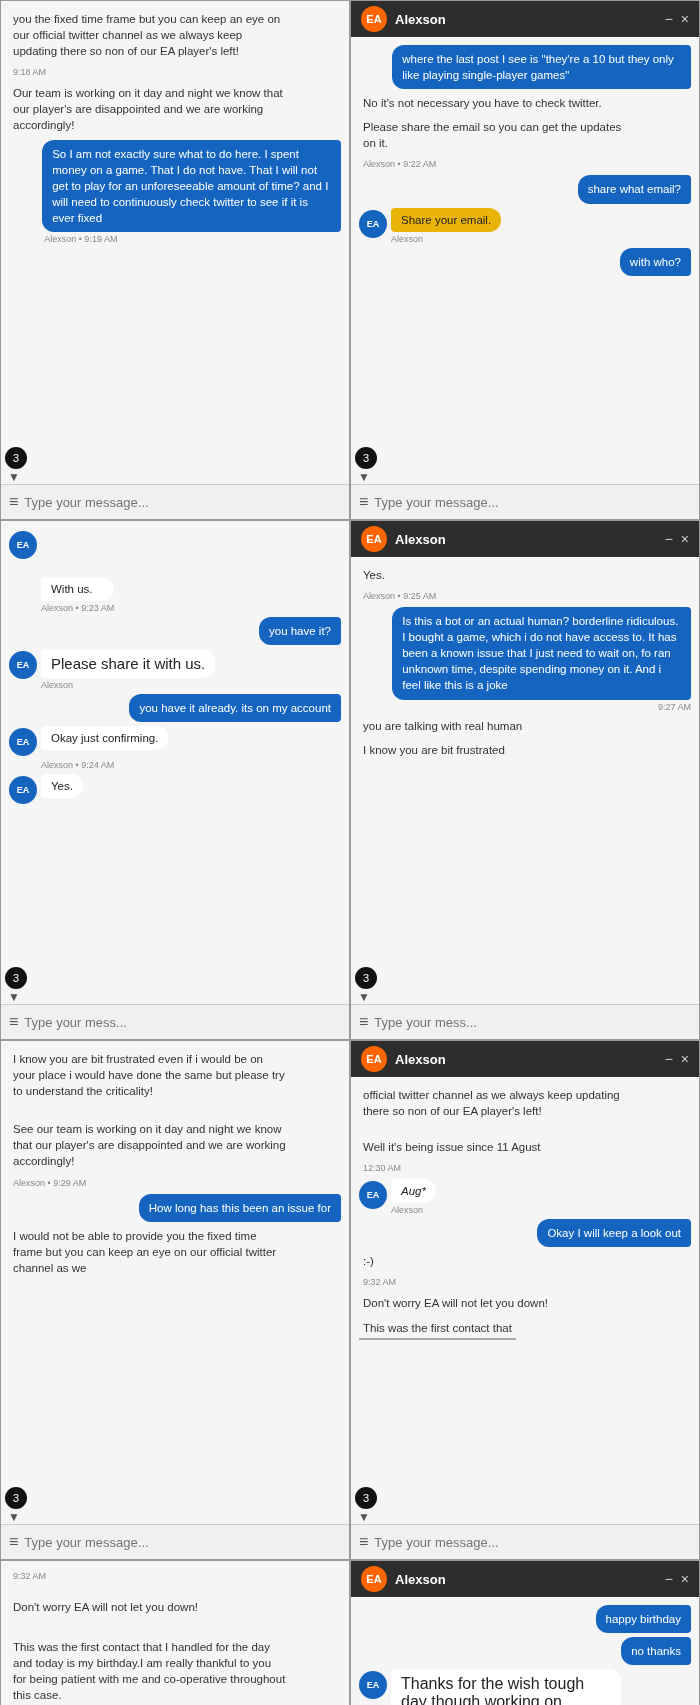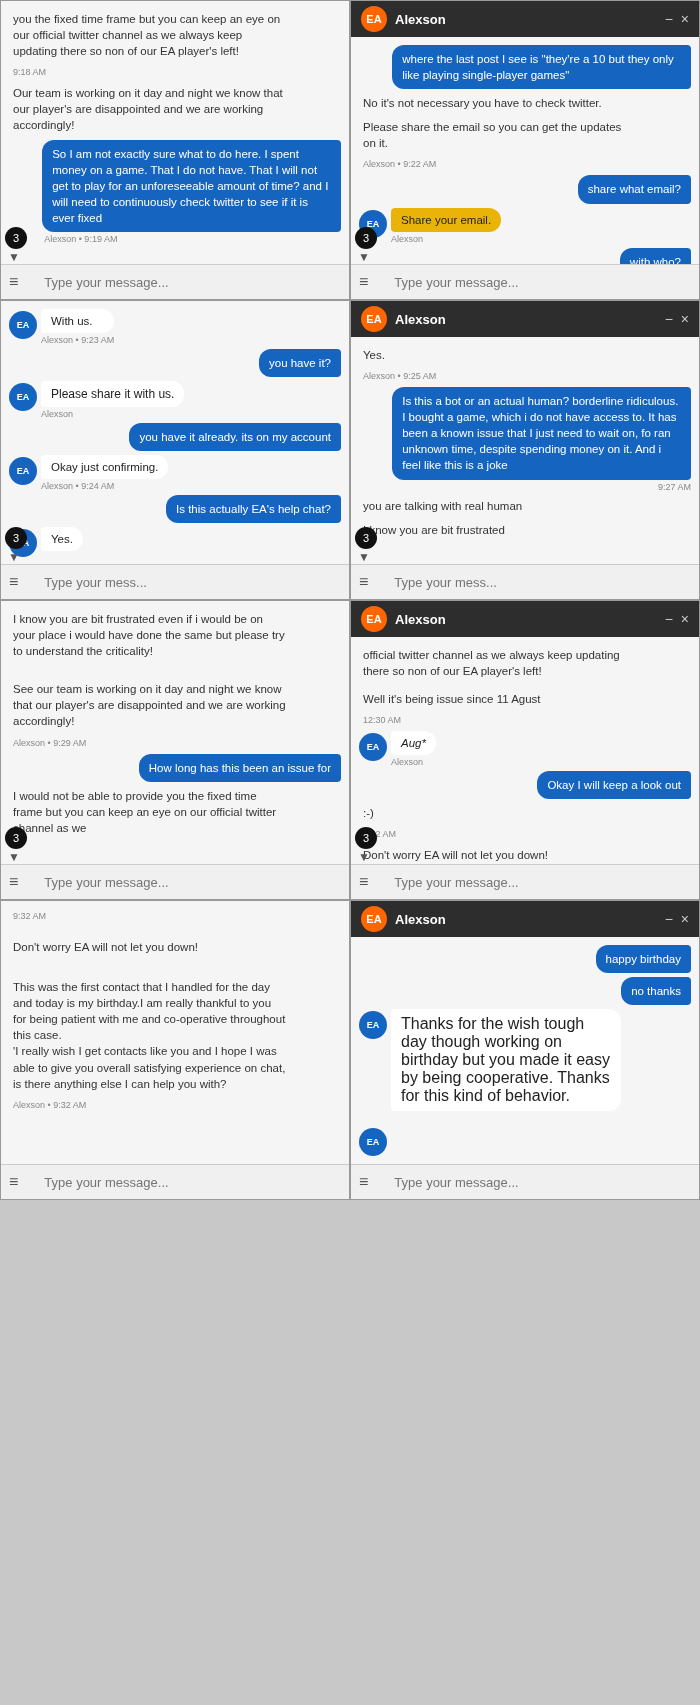--- a/index.html
+++ b/index.html
@@ -13,21 +13,21 @@
       display: grid;
       grid-template-columns: 1fr 1fr;
       gap: 0;
     }
 
     .chat-window {
       background: #f0f0f0;
       border: 1px solid #999;
       position: relative;
       width: 350px;
-      height: 300px;
+      height: 520px;
       overflow: hidden;
       display: flex;
       flex-direction: column;
       justify-content: flex-end;
     }
 
     .chat-header {
       background: #2d2d2d;
       color: white;
       display: flex;
@@ -94,21 +94,20 @@
       color: #555;
     }
 
     .chat-footer input {
       flex: 1;
       border: none;
       background: transparent;
       font-size: 13px;
       color: #888;
       outline: none;
-      margin-left: 20px;
     }
 
     
     .msg {
       display: flex;
       flex-direction: column;
       max-width: 90%;
       border-radius: 7px;
     }
 
@@ -248,46 +247,43 @@
       <span class="menu-icon">≡</span>
       <input type="text" placeholder="Type your message..." style="">
     </div>
   </div>
 
   <div class="chat-window no-header">
     <div class="chat-body">
       <div style="display:flex;align-items:flex-start;gap:4px;align-self:flex-start;">
         <div class="avatar" style="width:28px;height:28px;background:#1565c0;border-radius:50%;display:flex;align-items:center;justify-content:center;color:white;font-size:9px;font-weight:bold;flex-shrink:0;margin-top:2px;">EA</div>
         <div>
-          <div style="background:white;padding:6px 10px;border-radius:4px 12px 12px 4px;font-size:11.5px;color:#222;">With us.</div>
+          <div style="background:white;padding:6px 10px;border-radius:4px 12px 12px 4px;font-size:11.5px;color:#222;margin-top:48px;">With us.</div>
           <div style="font-size:9px;color:#888;margin-top:2px;">Alexson • 9:23 AM</div>
         </div>
       </div>
       <div class="msg outgoing">
         <div class="bubble">you have it?</div>
       </div>
       <div style="display:flex;align-items:flex-start;gap:4px;align-self:flex-start;">
         <div class="avatar" style="width:28px;height:28px;background:#1565c0;border-radius:50%;display:flex;align-items:center;justify-content:center;color:white;font-size:9px;font-weight:bold;flex-shrink:0;margin-top:2px;">EA</div>
         <div>
-          <div style="background:white;padding:6px 10px;border-radius:4px 12px 12px 4px;font-size:12px;color:#222;">Please share it with us.</div>
+          <div style="background:white;padding:6px 10px;border-radius:4px 12px 12px 4px;font-size:15px;color:#222;">Please share it with us.</div>
           <div style="font-size:9px;color:#888;margin-top:2px;">Alexson</div>
         </div>
       </div>
       <div class="msg outgoing">
         <div class="bubble">you have it already. its on my account</div>
       </div>
       <div style="display:flex;align-items:flex-start;gap:4px;align-self:flex-start;">
         <div class="avatar" style="width:28px;height:28px;background:#1565c0;border-radius:50%;display:flex;align-items:center;justify-content:center;color:white;font-size:9px;font-weight:bold;flex-shrink:0;margin-top:2px;">EA</div>
         <div>
           <div style="background:white;padding:6px 10px;border-radius:4px 12px 12px 4px;font-size:11.5px;color:#222;">Okay just confirming.</div>
-          <div style="font-size:9px;color:#888;margin-top:2px;">Alexson • 9:24 AM</div>
-        </div>
-      </div>
-      <div class="msg outgoing">
-        <div class="bubble">Is this actually EA's help chat?</div>
+          <div style="font-size:9px;color:#888;margin-top:10px;">Alexson • 9:24 AM</div>
+        </div>
       </div>
       <div style="display:flex;align-items:flex-start;gap:4px;align-self:flex-start;">
         <div class="avatar" style="width:28px;height:28px;background:#1565c0;border-radius:50%;display:flex;align-items:center;justify-content:center;color:white;font-size:9px;font-weight:bold;flex-shrink:0;margin-top:2px;">EA</div>
         <div>
           <div style="background:white;padding:6px 10px;border-radius:4px 12px 12px 4px;font-size:11.5px;color:#222;">Yes.</div>
         </div>
       </div>
     </div>
     <div class="badge-3">3</div>
     <div class="chevron-down">▼</div>

